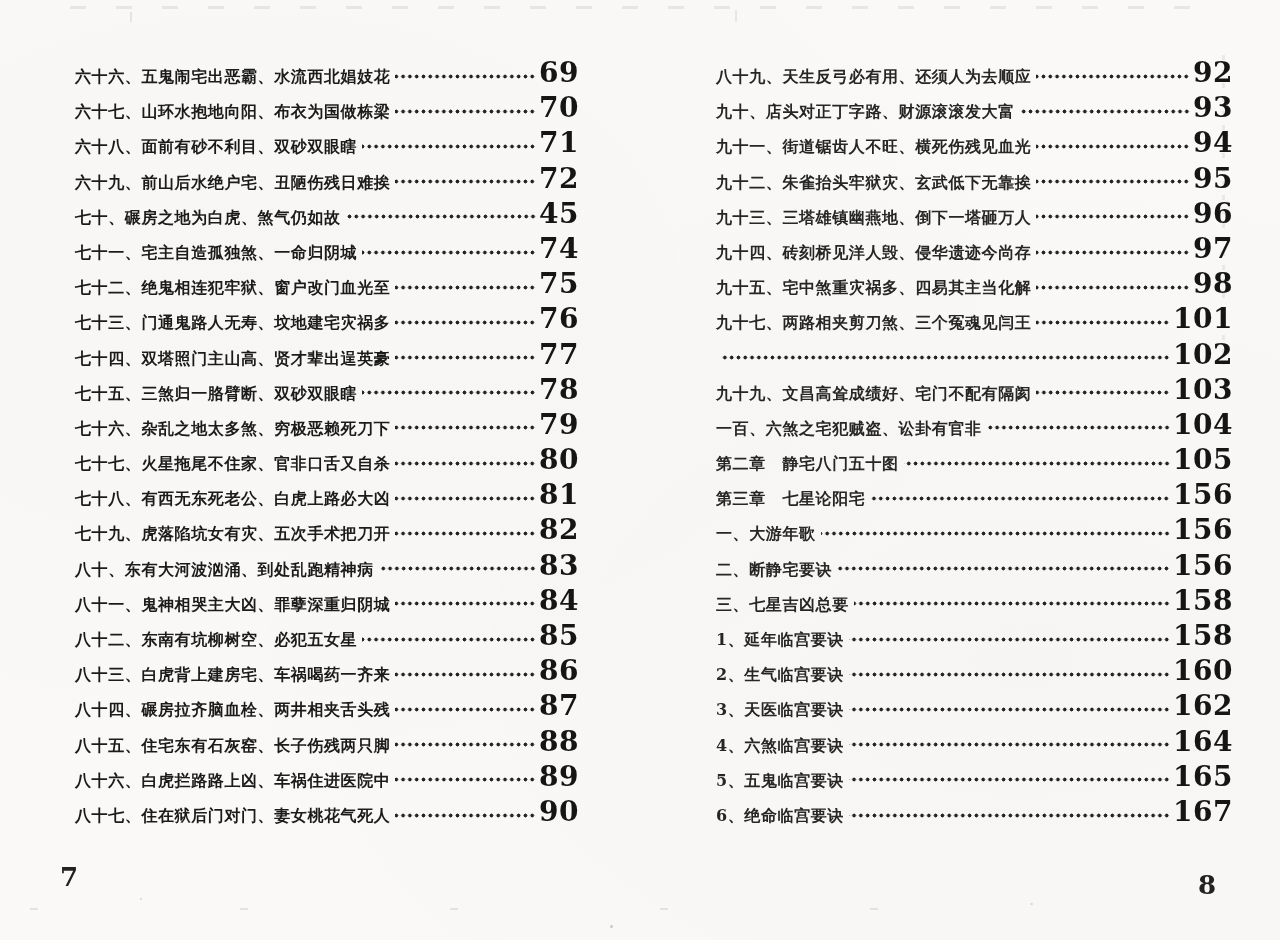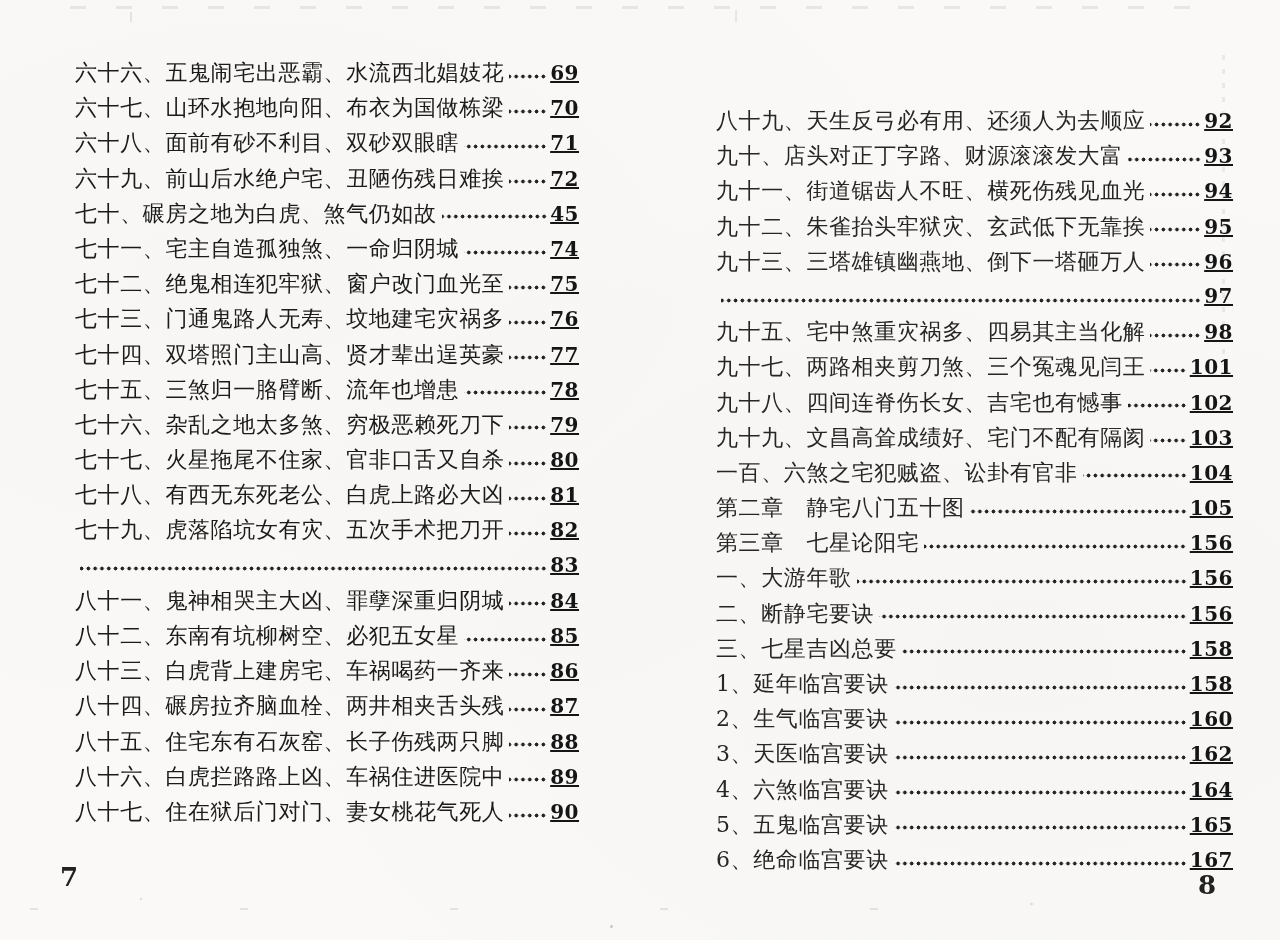--- a/index.html
+++ b/index.html
@@ -12,53 +12,52 @@
       #faf9f7;
     overflow:hidden;
     font-family:"DejaVu Serif","Liberation Serif",serif;
     color:#1c1c1c;
   }
   .toc-col{
     position:absolute;
     display:flex;flex-direction:column;
   }
   .toc-col-left{left:75px;top:55px;width:504px;}
-  .toc-col-right{left:716px;top:55px;width:517px;margin-top:48px;}
+  .toc-col-right{left:716px;top:55px;width:517px;}
   .toc-row{
     display:flex;
     align-items:baseline;
     height:35.2px;
     line-height:35.2px;
     white-space:nowrap;
   }
   .toc-title{
-    font-weight:400;
-    font-size:22px;
+    font-weight:700;
+    font-size:16px;
     letter-spacing:0.6px;
     color:#1b1b1b;
     flex:0 0 auto;
   }
   .toc-col-right .toc-title{color:#262626;}
   .toc-dots{
     flex:1 1 auto;
     min-width:14px;
     align-self:stretch;
     margin:0 3px 0 5px;
     background-image:radial-gradient(circle,#242424 1.7px,rgba(0,0,0,0) 2.15px);
     background-size:6.8px 6.8px;
     background-repeat:repeat-x;
     background-position:right 62%;
   }
   .toc-num{
     flex:0 0 auto;
     font-weight:700;
-    font-size:20px;
+    font-size:28px;
     letter-spacing:0.5px;
     color:#151515;
-    text-decoration:underline;
   }
   .folio{
     position:absolute;
     font-weight:700;
     font-size:26px;
     color:#222;
   }
   .folio-left{left:60px;top:862px;}
   .folio-right{left:1198px;top:870px;}
   
@@ -147,21 +146,21 @@
         <span class="toc-num">76</span>
       </div>
 
       <div class="toc-row">
         <span class="toc-title">七十四、双塔照门主山高、贤才辈出逞英豪</span>
         <span class="toc-dots"></span>
         <span class="toc-num">77</span>
       </div>
 
       <div class="toc-row">
-        <span class="toc-title">七十五、三煞归一胳臂断、流年也增患</span>
+        <span class="toc-title">七十五、三煞归一胳臂断、双砂双眼瞎</span>
         <span class="toc-dots"></span>
         <span class="toc-num">78</span>
       </div>
 
       <div class="toc-row">
         <span class="toc-title">七十六、杂乱之地太多煞、穷极恶赖死刀下</span>
         <span class="toc-dots"></span>
         <span class="toc-num">79</span>
       </div>
 
@@ -177,20 +176,21 @@
         <span class="toc-num">81</span>
       </div>
 
       <div class="toc-row">
         <span class="toc-title">七十九、虎落陷坑女有灾、五次手术把刀开</span>
         <span class="toc-dots"></span>
         <span class="toc-num">82</span>
       </div>
 
       <div class="toc-row">
+        <span class="toc-title">八十、东有大河波汹涌、到处乱跑精神病</span>
         <span class="toc-dots"></span>
         <span class="toc-num">83</span>
       </div>
 
       <div class="toc-row">
         <span class="toc-title">八十一、鬼神相哭主大凶、罪孽深重归阴城</span>
         <span class="toc-dots"></span>
         <span class="toc-num">84</span>
       </div>
 
@@ -258,39 +258,39 @@
         <span class="toc-num">95</span>
       </div>
 
       <div class="toc-row">
         <span class="toc-title">九十三、三塔雄镇幽燕地、倒下一塔砸万人</span>
         <span class="toc-dots"></span>
         <span class="toc-num">96</span>
       </div>
 
       <div class="toc-row">
+        <span class="toc-title">九十四、砖刻桥见洋人毁、侵华遗迹今尚存</span>
         <span class="toc-dots"></span>
         <span class="toc-num">97</span>
       </div>
 
       <div class="toc-row">
         <span class="toc-title">九十五、宅中煞重灾祸多、四易其主当化解</span>
         <span class="toc-dots"></span>
         <span class="toc-num">98</span>
       </div>
 
 
       <div class="toc-row">
         <span class="toc-title">九十七、两路相夹剪刀煞、三个冤魂见闫王</span>
         <span class="toc-dots"></span>
         <span class="toc-num">101</span>
       </div>
 
       <div class="toc-row">
-        <span class="toc-title">九十八、四间连脊伤长女、吉宅也有憾事</span>
         <span class="toc-dots"></span>
         <span class="toc-num">102</span>
       </div>
 
       <div class="toc-row">
         <span class="toc-title">九十九、文昌高耸成绩好、宅门不配有隔阂</span>
         <span class="toc-dots"></span>
         <span class="toc-num">103</span>
       </div>
 

